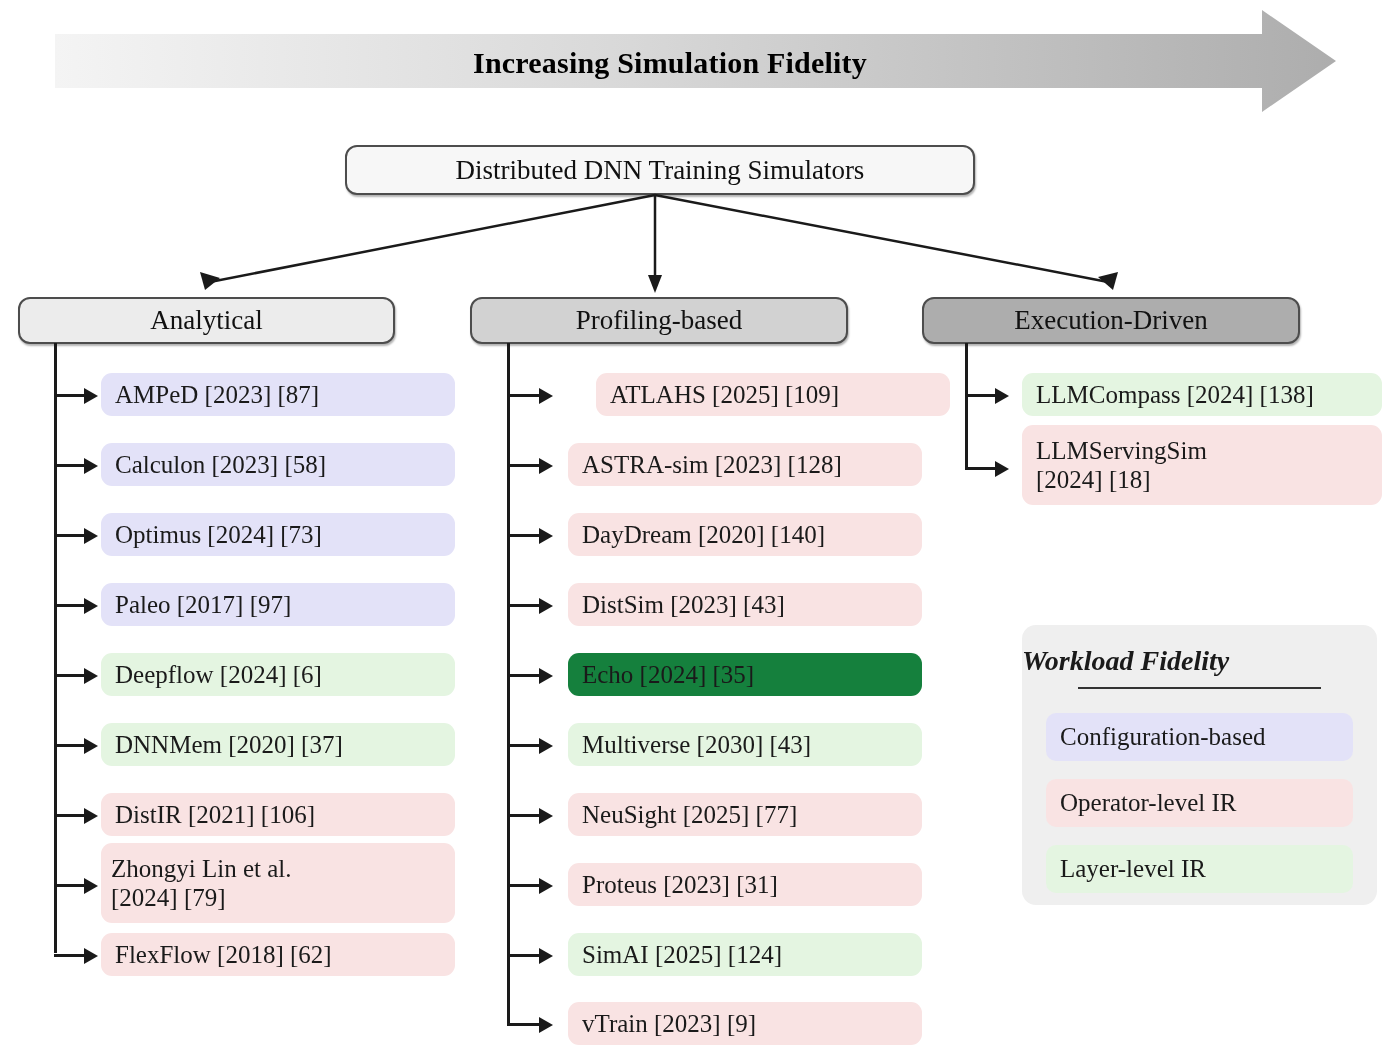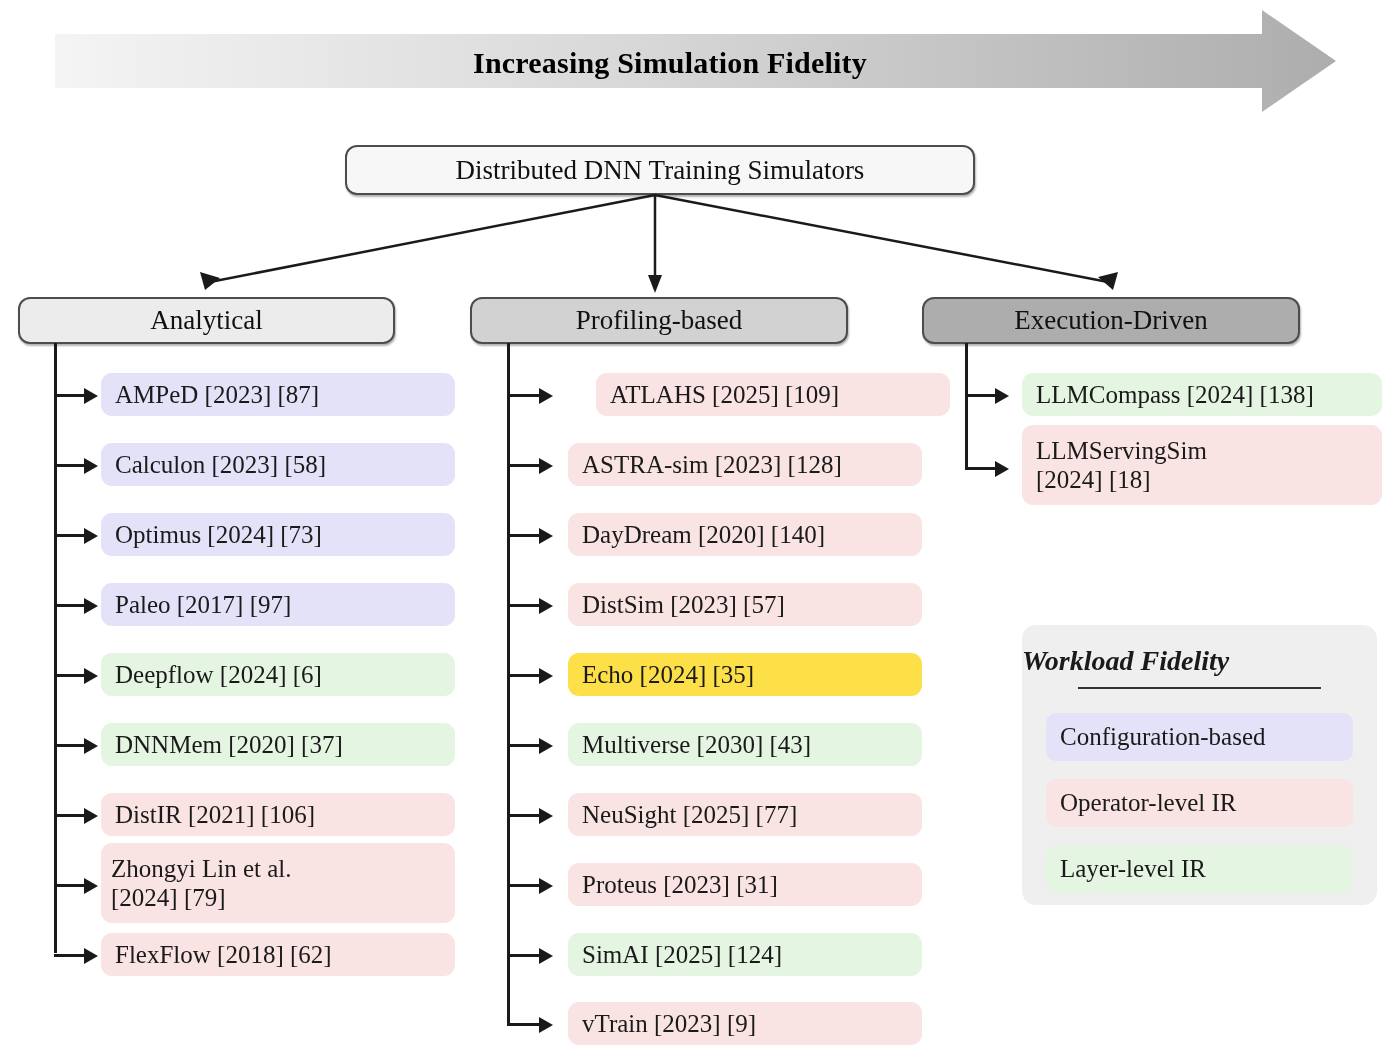--- a/index.html
+++ b/index.html
@@ -192,26 +192,26 @@
 
   <div class="branch" style="left:507px;top:534px;width:34px;"></div>
   <div class="arrowhead" style="left:539px;top:528px;"></div>
   <div class="pill" style="left:568px;top:513px;width:354px;height:43px;background:#f9e3e3;">
     <span>DayDream [2020] [140]</span>
   </div>
 
   <div class="branch" style="left:507px;top:604px;width:34px;"></div>
   <div class="arrowhead" style="left:539px;top:598px;"></div>
   <div class="pill" style="left:568px;top:583px;width:354px;height:43px;background:#f9e3e3;">
-    <span>DistSim [2023] [57]</span>
+    <span>DistSim [2023] [43]</span>
   </div>
 
   <div class="branch" style="left:507px;top:674px;width:34px;"></div>
   <div class="arrowhead" style="left:539px;top:668px;"></div>
-  <div class="pill" style="left:568px;top:653px;width:354px;height:43px;background:#fde047;text-align:center;">
+  <div class="pill" style="left:568px;top:653px;width:354px;height:43px;background:#15803d;text-align:center;">
     <span>Echo [2024] [35]</span>
   </div>
 
   <div class="branch" style="left:507px;top:744px;width:34px;"></div>
   <div class="arrowhead" style="left:539px;top:738px;"></div>
   <div class="pill" style="left:568px;top:723px;width:354px;height:43px;background:#e4f5e1;">
     <span>Multiverse [2030] [43]</span>
   </div>
 
   <div class="branch" style="left:507px;top:814px;width:34px;"></div>

